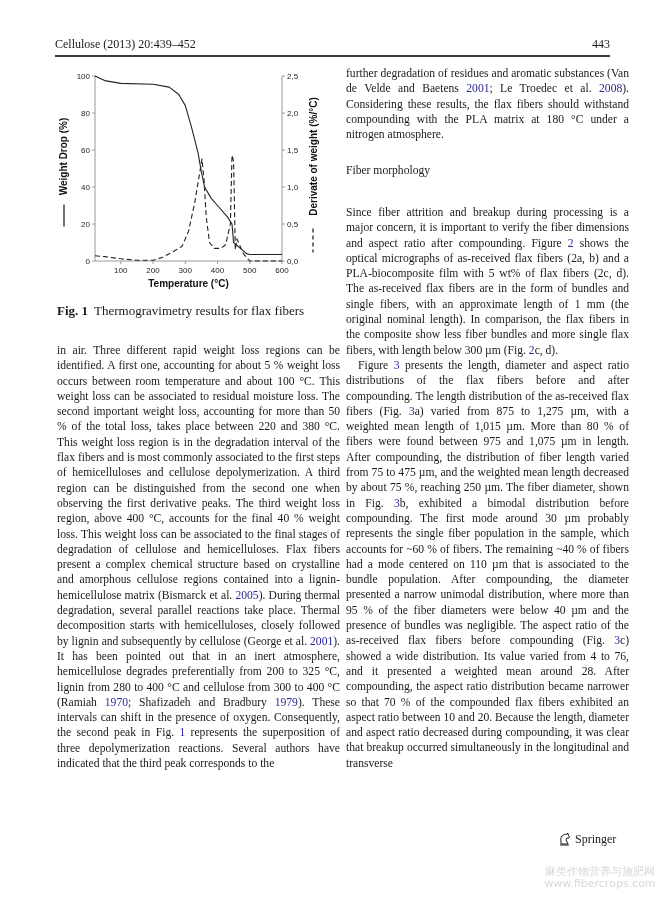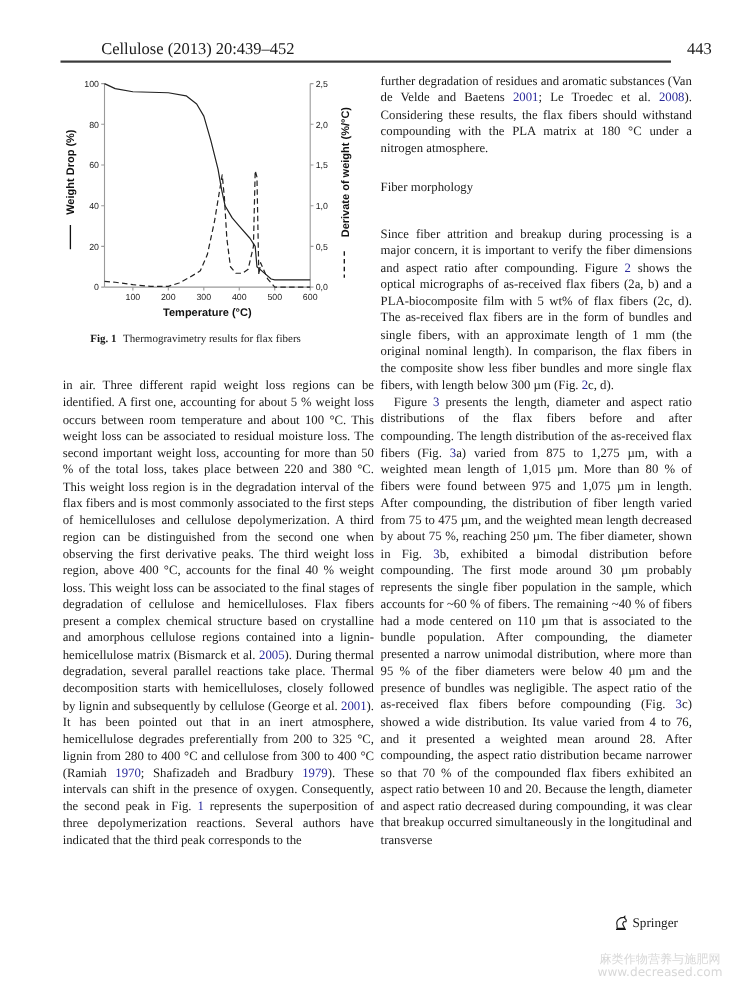--- a/index.html
+++ b/index.html
@@ -1,32 +1,32 @@
 <!DOCTYPE html>
 <html><head>
 <meta charset="utf-8">
 <style>
   html, body { margin: 0; padding: 0; background: #ffffff; }
   body { width: 666px; height: 897px; position: relative; overflow: hidden; font-family: "Liberation Serif", serif; color: #1a1a1a; }
   .page { position: absolute; left: 0; top: 0; width: 666px; height: 897px; }
-  .running-head { position: absolute; left: 55px; top: 37px; width: 555px; height: 16px; font-size: 15px; margin-left: 37px; }
+  .running-head { position: absolute; left: 55px; top: 37px; width: 555px; height: 16px; font-size: 12px; }
   .running-head .journal { position: absolute; left: 0; top: 0; }
   .running-head .pageno { position: absolute; right: 0; top: 0; }
   .head-rule { position: absolute; left: 55px; top: 55px; width: 555px; height: 2px; background: #3a3a3a; }
   .col { position: absolute; width: 283px; font-size: 11.6px; line-height: 15.3px; text-align: justify; }
   .col p { margin: 0; font-family: Liberation Serif, serif; }
   .col p.indent { text-indent: 12px; }
   .col-left { left: 57px; top: 343px; }
   .col-right { left: 346px; top: 66px; }
   .section-title { position: absolute; left: 346px; top: 164px; font-size: 11.6px; }
   .col-right2 { left: 346px; top: 205px; }
   .ref { color: #2a2a9a; }
   .figure { position: absolute; left: 55px; top: 64px; width: 285px; height: 235px; }
   .figure svg { display: block; }
-  .caption { position: absolute; left: 57px; top: 303px; font-size: 10px; margin-left: 25px; }
+  .caption { position: absolute; left: 57px; top: 303px; font-size: 13px; }
   .caption .label { font-weight: bold; margin-right: 6px; }
   .springer { position: absolute; left: 558px; top: 832px; font-size: 12px; display: flex; align-items: flex-start; gap: 3px; }
   .watermark { position: absolute; left: 540px; top: 866px; width: 120px; font-family: "DejaVu Sans", sans-serif; font-size: 11px; line-height: 12px; color: #d8d8d8; text-align: center; }
 </style>
 </head>
 <body>
 
 <div class="page">
 
   <div class="running-head">
@@ -108,15 +108,15 @@
   <div class="springer">
     <svg width="14" height="14" viewBox="0 0 14 14">
       <path d="M3 12 L3 9 Q2 6 4 4 Q6 2 9 2 L10 1 L10 3 Q12 4 11 6 L9 6 L8 8 L10 12 Z" fill="none" stroke="#1a1a1a" stroke-width="1"></path>
       <line x1="2" y1="13" x2="11" y2="13" stroke="#1a1a1a" stroke-width="1"></line>
     </svg>
     <span>Springer</span>
   </div>
 
   <div class="watermark">
     <div>麻类作物营养与施肥网</div>
-    <div>www.decreased.com</div>
+    <div>www.fibercrops.com</div>
   </div>
 </div>
 
 </body></html>

